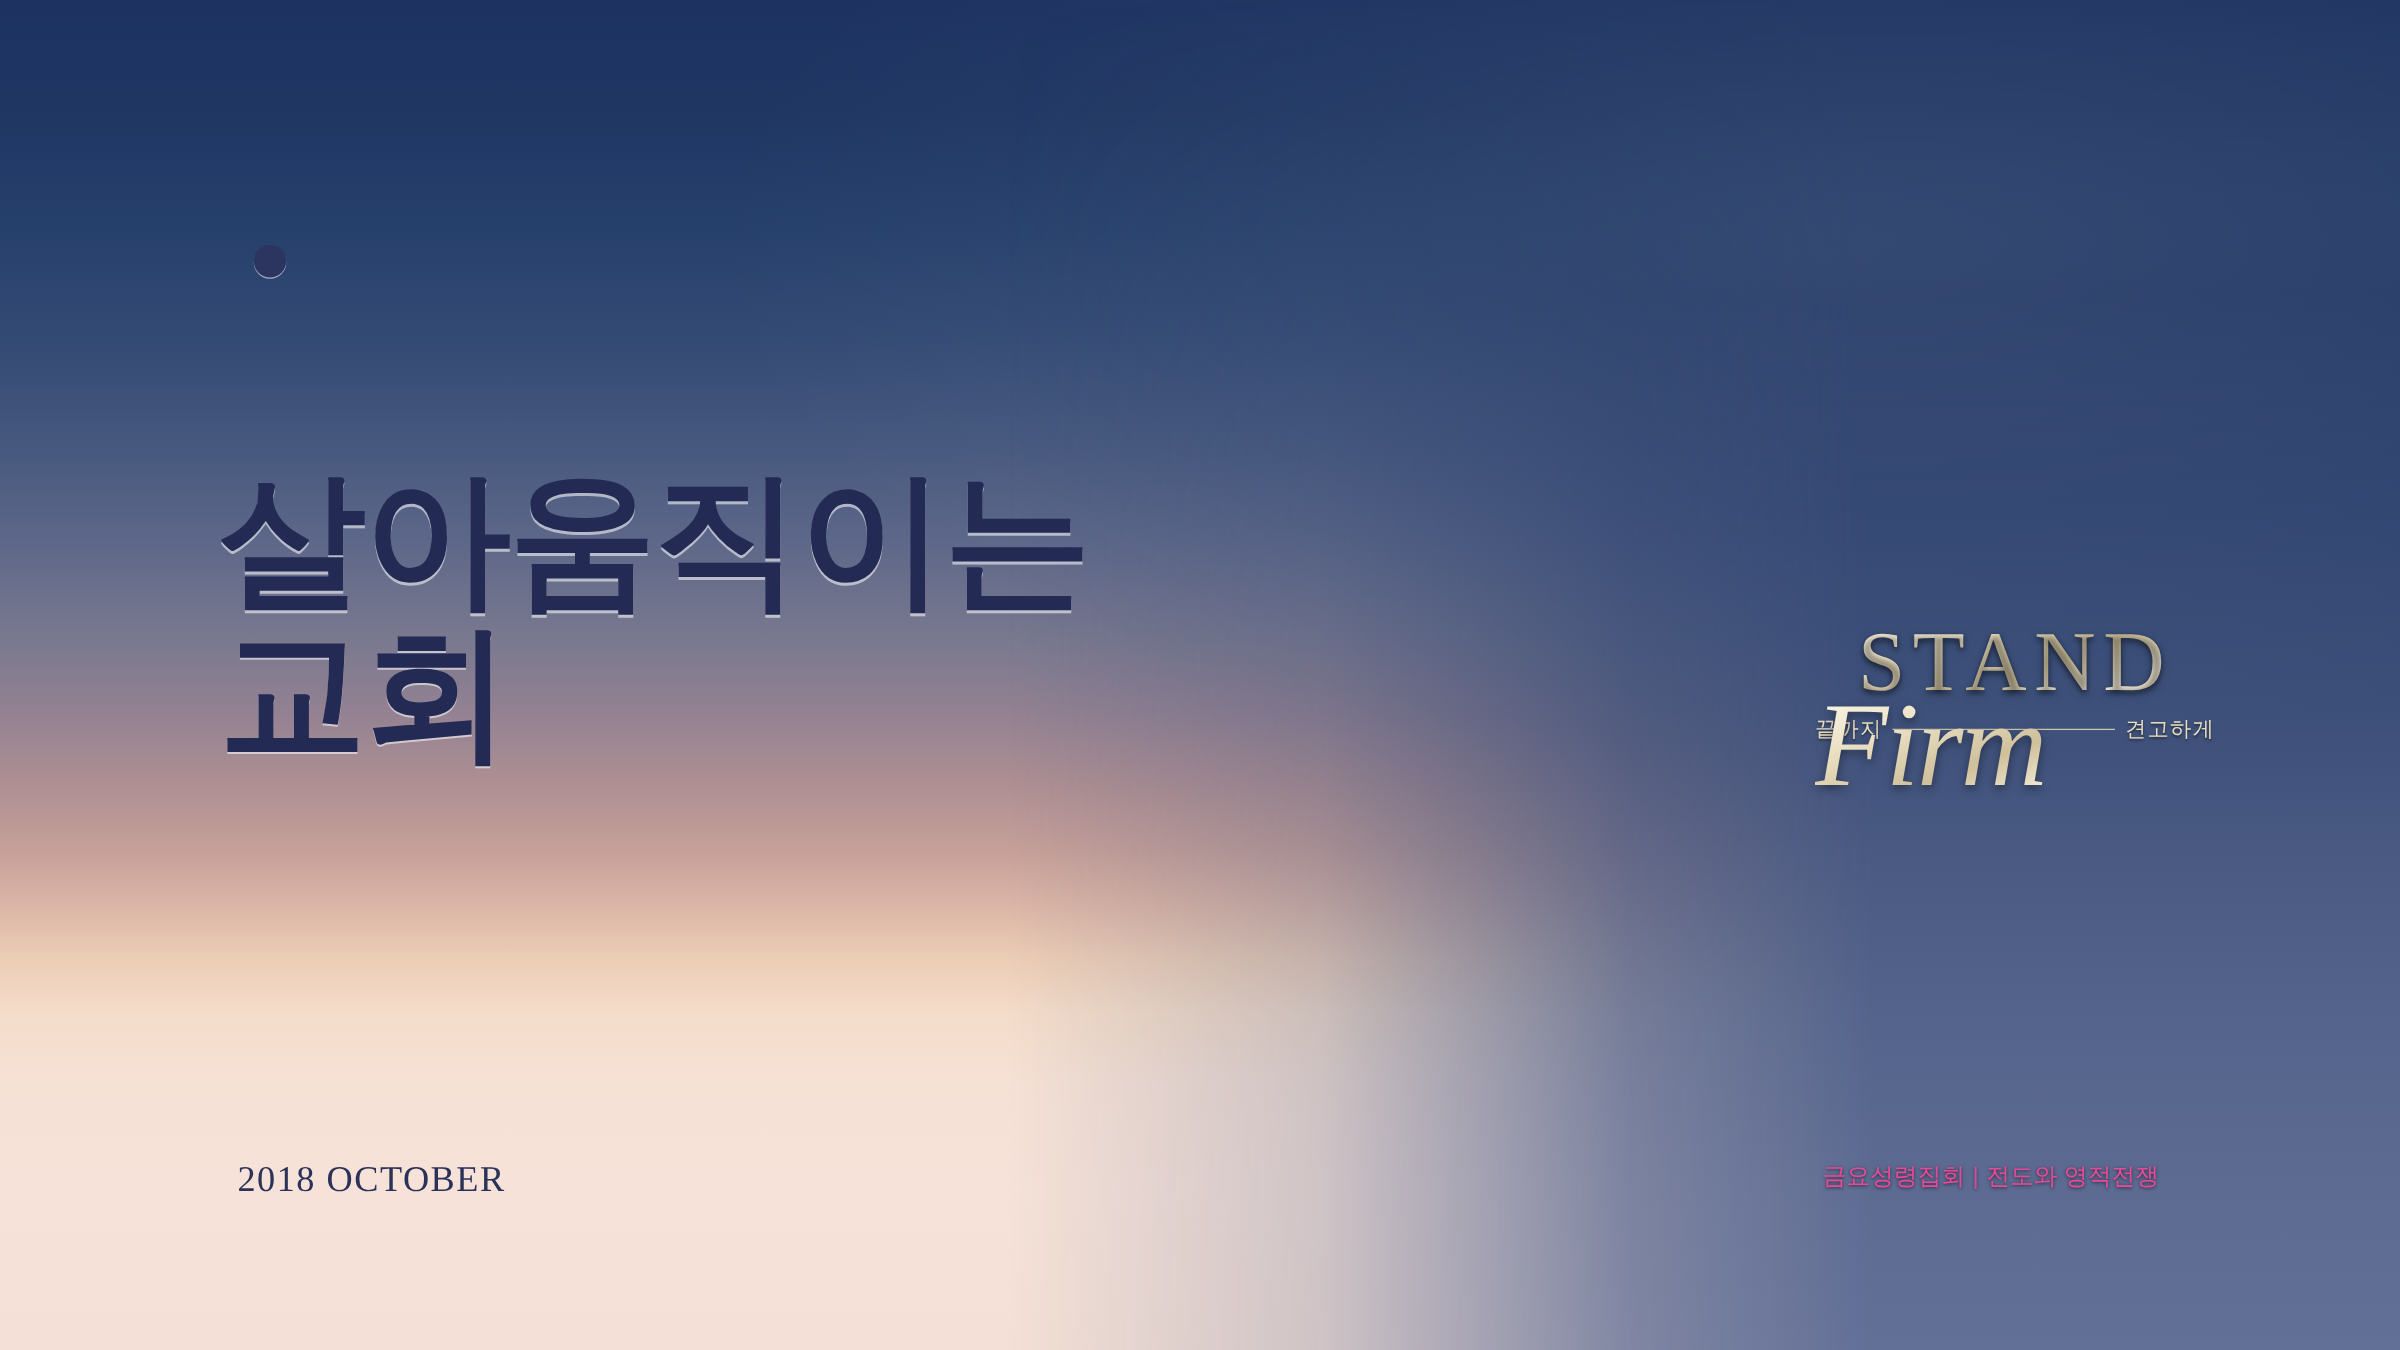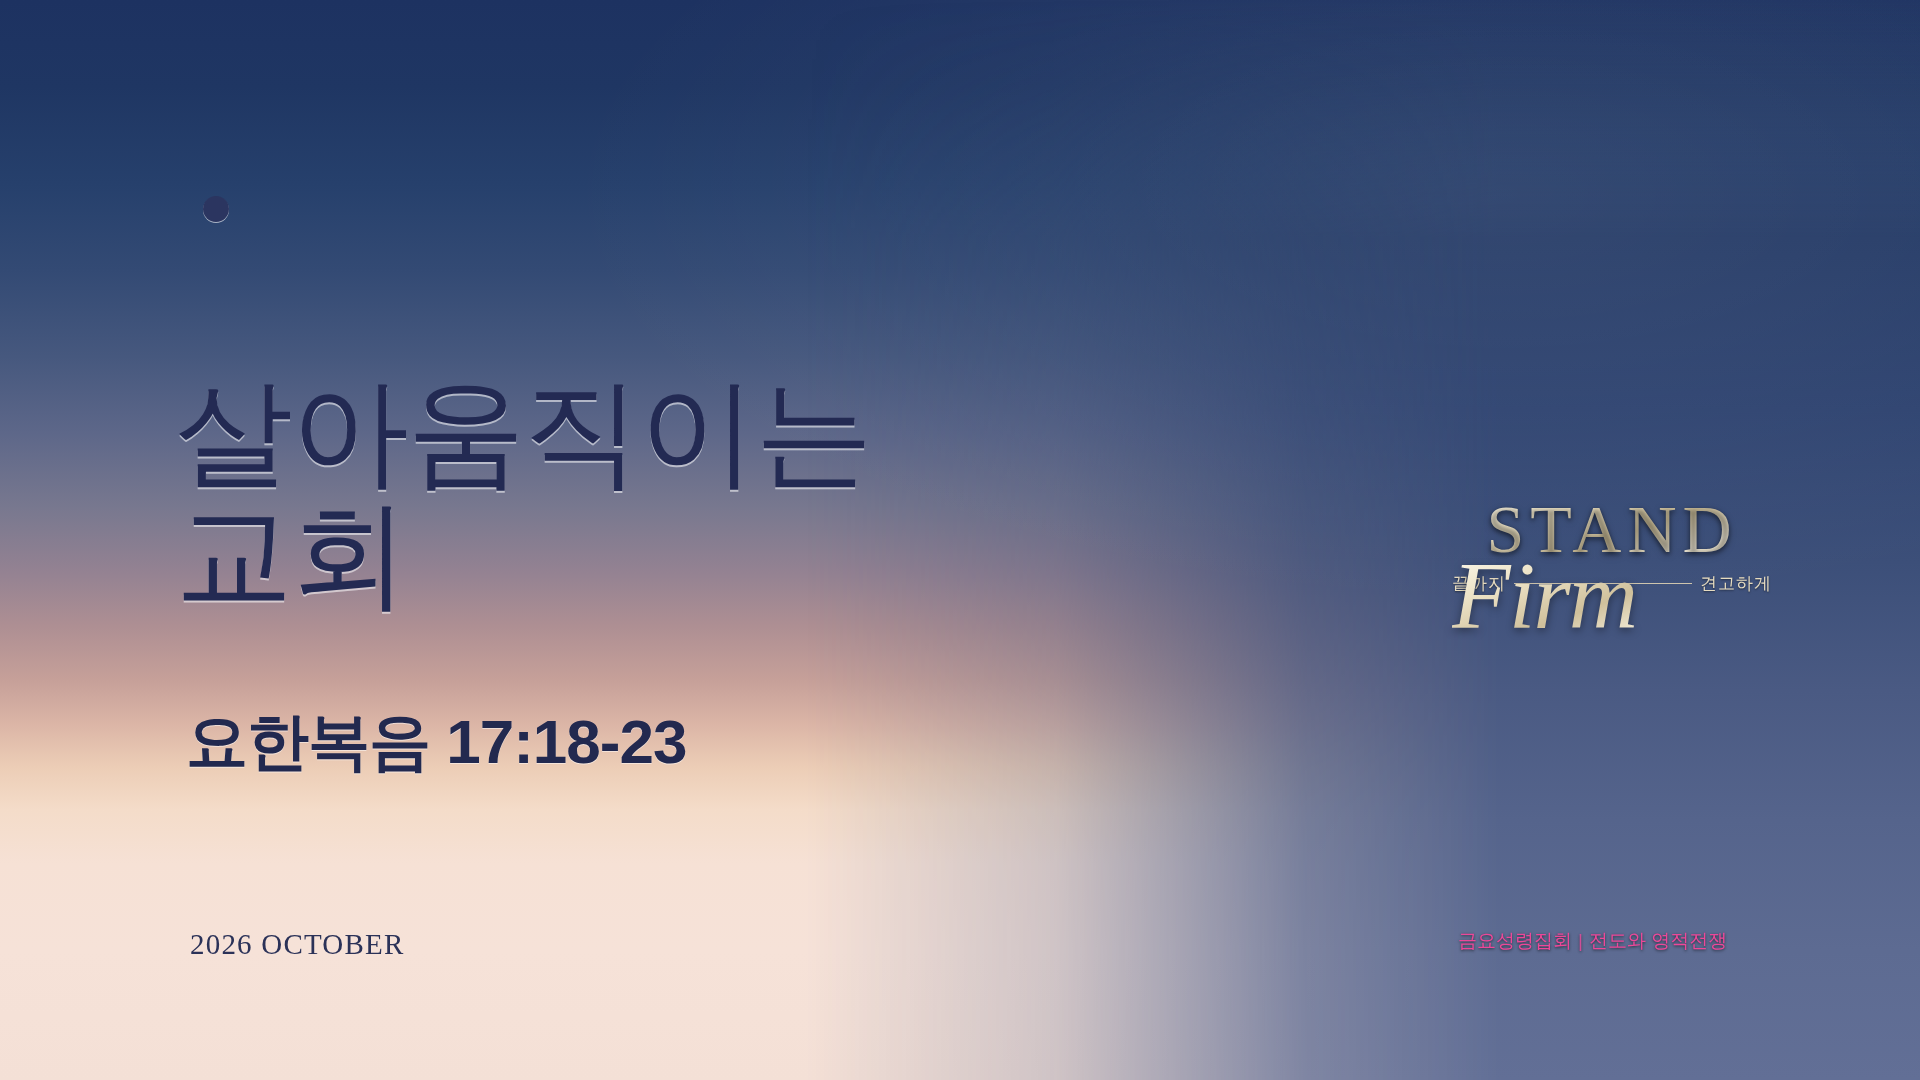--- a/index.html
+++ b/index.html
@@ -75,21 +75,21 @@
   }
   .photo-wrap svg { display: block; }
 
   
   .headline {
     position: absolute;
     left: 175px;
     top: 248px;
     width: 720px;
     color: #232a53;
-    font-weight: 400;
+    font-weight: 700;
     font-size: 118px;
     line-height: 1.04;
     letter-spacing: -2px;
     text-shadow: 0 2px 0 rgba(255,255,255,0.55);
     white-space: pre-line;
   }
   .headline .dot {
     position: absolute;
     left: 28px;
     top: -52px;
@@ -392,23 +392,22 @@
         </g>
       </g>
     </svg>
   </div>
 
   <div class="headline">
     <span class="dot"></span><span>살아움직이는
 교회</span>
   </div>
 
-  <div class="verse">요한복음 17:18-23</div>
-
-  <div class="datestamp">2026 OCTOBER</div>
+
+  <div class="datestamp">2018 OCTOBER</div>
 
   <div class="logo">
     <div class="stand">STAND</div>
     <div class="tag">
       <span>끝까지</span>
       <span class="rule"></span>
       <span>견고하게</span>
     </div>
     <div class="firm">Firm</div>
   </div>

